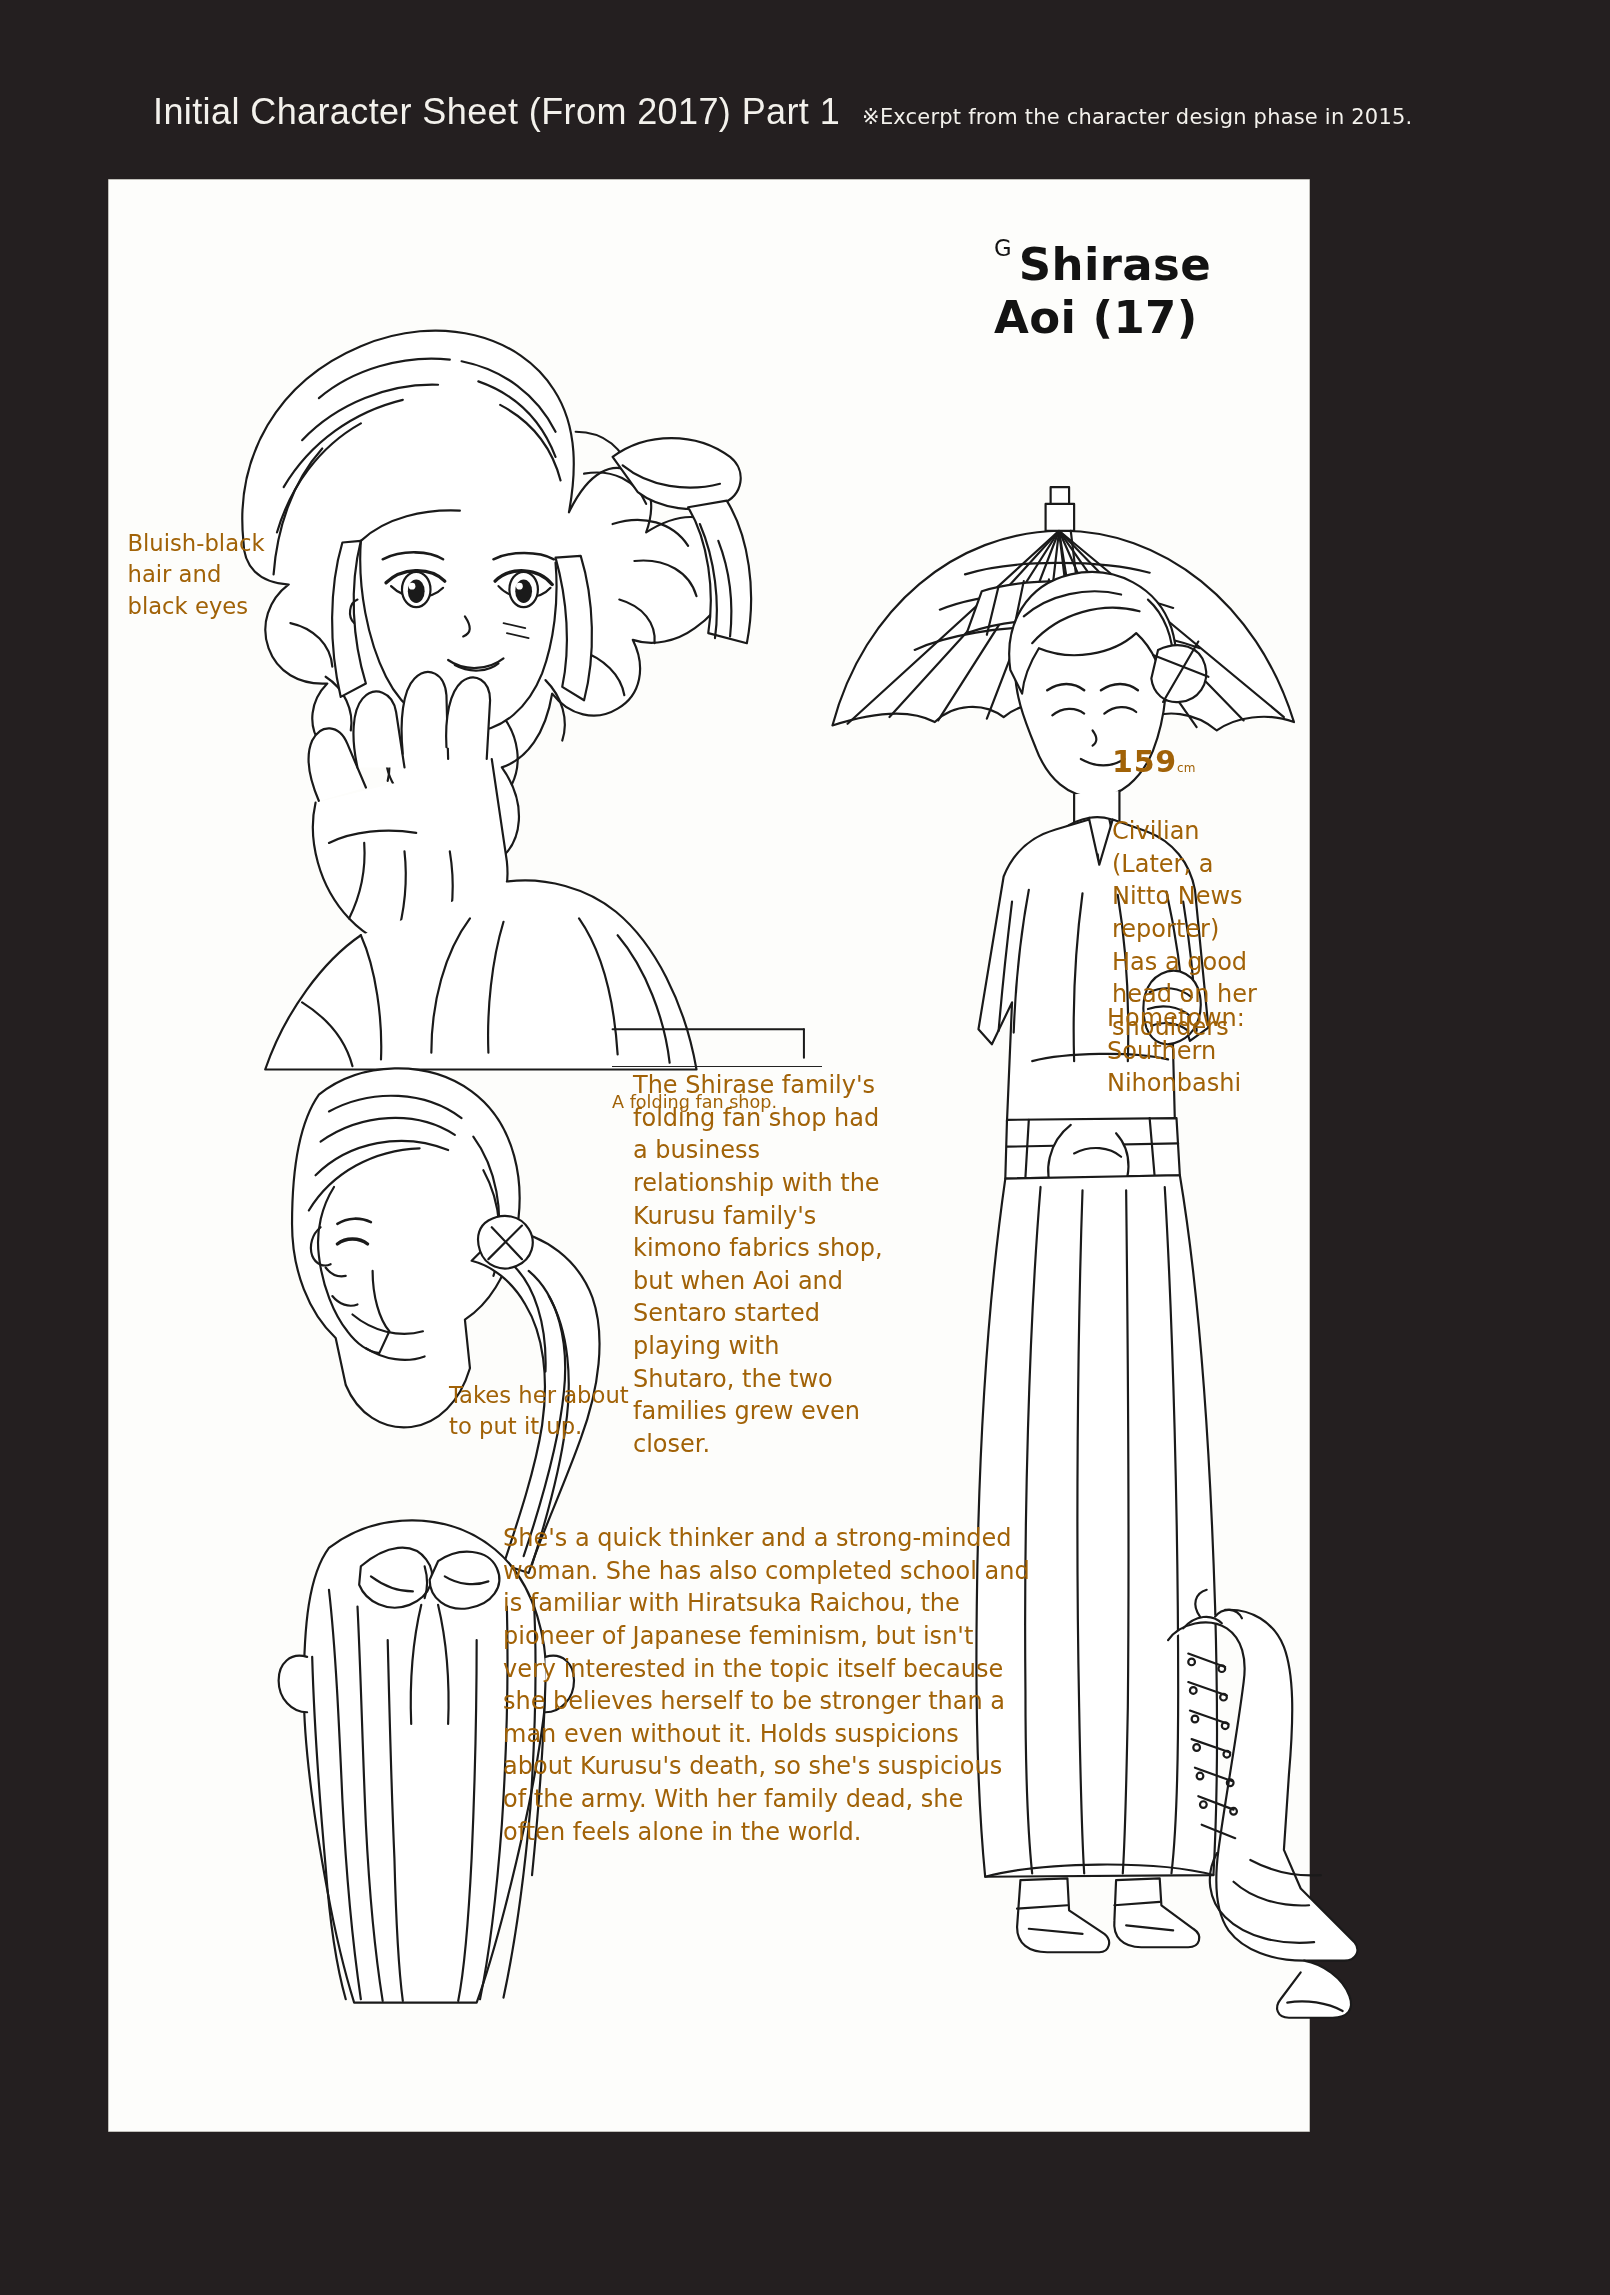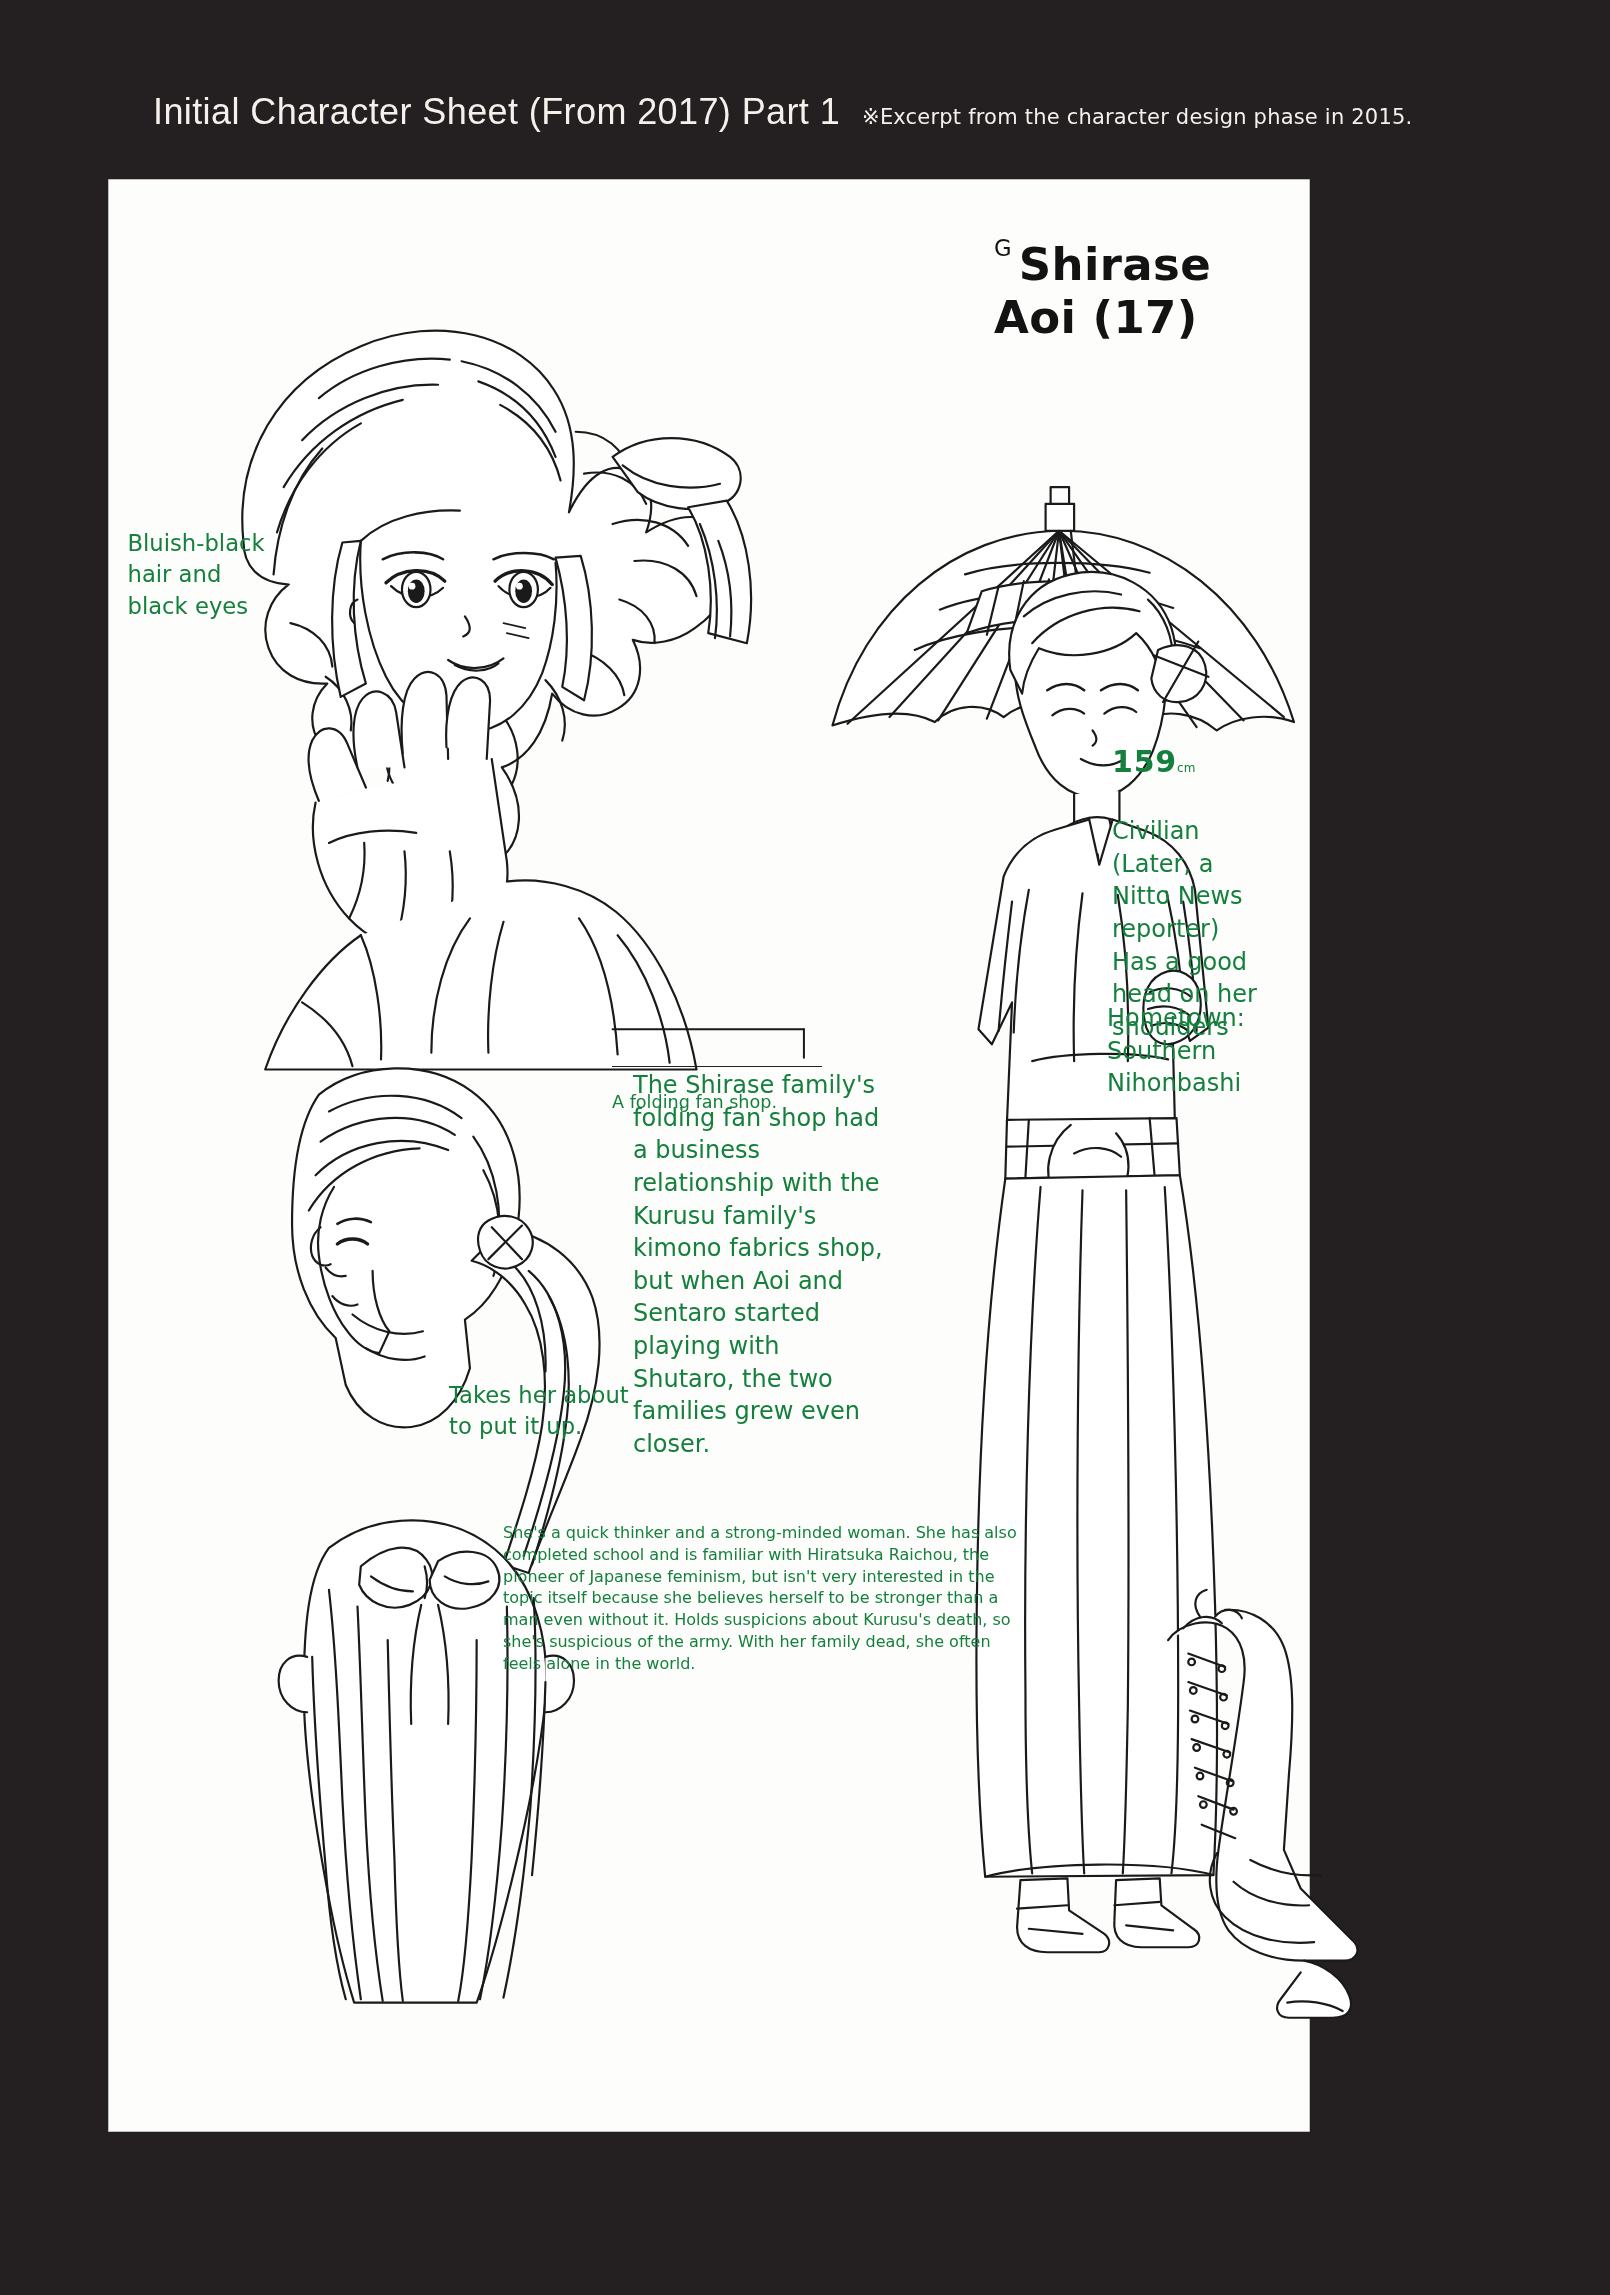--- a/index.html
+++ b/index.html
@@ -48,21 +48,21 @@
     left: 109px;
     top: 180px;
     width: 1200px;
     height: 1951px;
     background: #fdfdfb;
     box-shadow: 0 0 0 0.8px #e8e6e0;
   }
   
   .t {
     position: absolute;
-    color: #15803d;
+    color: #a16207;
     font-family: "DejaVu Sans", sans-serif;
     line-height: 1.26;
     white-space: pre-line;
   }
   .char-name {
     position: absolute;
     left: 885px;
     top: 55px;
     font-size: 45px;
     font-weight: 700;
@@ -103,21 +103,21 @@
     left: 524px;
     top: 889px;
     width: 252px;
     font-size: 24px;
     line-height: 1.36;
   }
   .blk-thinker {
     left: 394px;
     top: 1342px;
     width: 529px;
-    font-size: 16px;
+    font-size: 24px;
     line-height: 1.36;
   }
   .lbl-takes-time {
     left: 340px;
     top: 1200px;
     font-size: 22.7px;
     line-height: 1.35;
   }
   .blk-height {
     left: 1003px;

